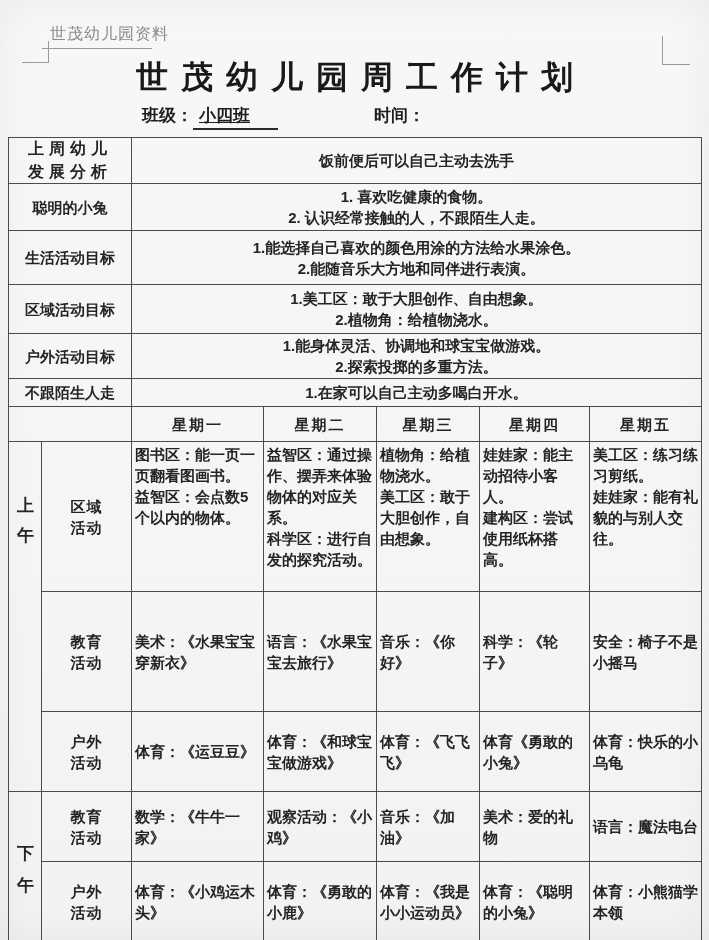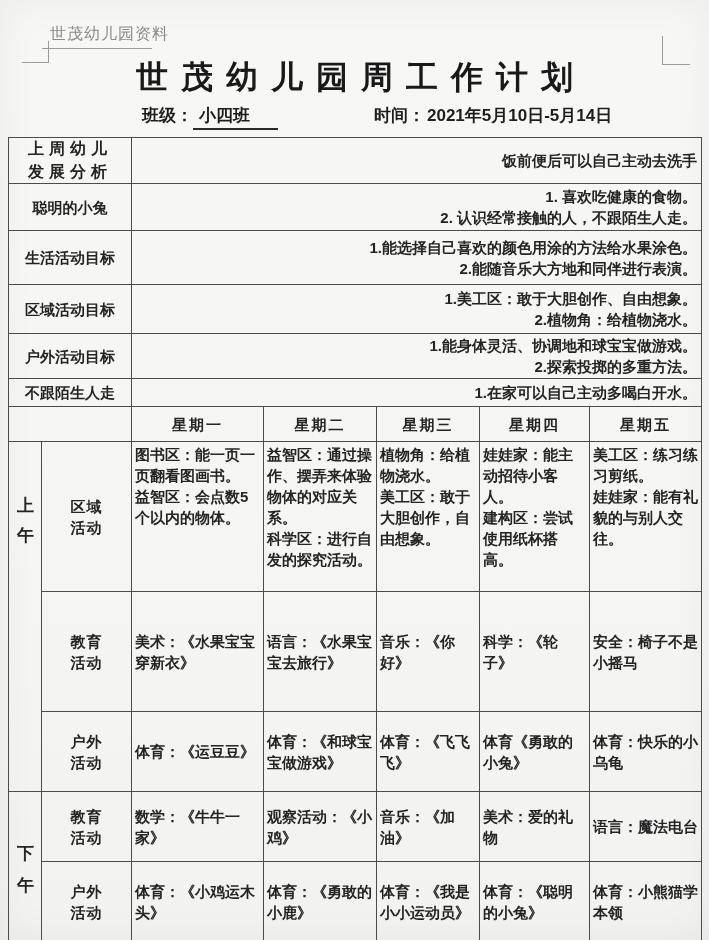--- a/index.html
+++ b/index.html
@@ -43,40 +43,41 @@
 
   .meta-row {
     position:absolute; top:104px; left:0; width:709px;
     font-size:17px; font-weight:bold; color:#1d1d1d;
     display:flex; align-items:baseline;
   }
   .meta-class-label { margin-left:142px; }
   .meta-class-value {
     border-bottom:2px solid #2a2a2a;
     padding:0 28px 1px 6px;
+    text-decoration:underline;
   }
   .meta-time-label { margin-left:96px; }
   .meta-time-value { margin-left:2px; }
 
   
   table.plan-table {
     position:absolute; left:8px; top:137px;
     width:693px; table-layout:fixed;
     border-collapse:collapse;
   }
   .plan-table td {
     border:1px solid #4b4b4b;
     font-size:15px; font-weight:600; color:#242424;
     line-height:1.4;
     white-space:pre-line;
     overflow:hidden;
   }
   td.label-cell { text-align:center; vertical-align:middle; font-size:15px; padding:0 2px; }
   td.label-cell.spaced { letter-spacing:5px; font-size:16px; }
-  td.content-cell { text-align:right; vertical-align:middle; padding:1px 4px; }
+  td.content-cell { text-align:center; vertical-align:middle; padding:1px 4px; }
   td.empty-cell { }
   td.day-header { text-align:center; vertical-align:middle; font-size:15px; letter-spacing:2px; }
   td.period-cell {
     text-align:center; vertical-align:top; padding-top:16px;
     font-size:17px;
   }
   .vtext { writing-mode:vertical-rl; letter-spacing:30px; display:inline-block; }
   td.activity-cell { text-align:center; vertical-align:middle; font-size:15px; letter-spacing:1px; }
   td.sched-cell { vertical-align:top; padding:2px 2px 10px 3px; }
   td.sched-mid { vertical-align:middle; padding:2px 2px 2px 3px; }
@@ -91,21 +92,20 @@
   </div>
   <div class="corner-left"></div>
   <div class="corner-right"></div>
 
   <div class="title">世茂幼儿园周工作计划</div>
 
   <div class="meta-row">
     <span class="meta-class-label">班级：</span>
     <span class="meta-class-value">小四班</span>
     <span class="meta-time-label">时间：</span>
-    <span class="meta-time-value">2021年5月10日-5月14日</span>
   </div>
 
   <table class="plan-table">
     <colgroup>
       <col style="width:33px">
         <col style="width:90px">
         <col style="width:132px">
       <col style="width:113px">
         <col style="width:103px">
         <col style="width:110px">

